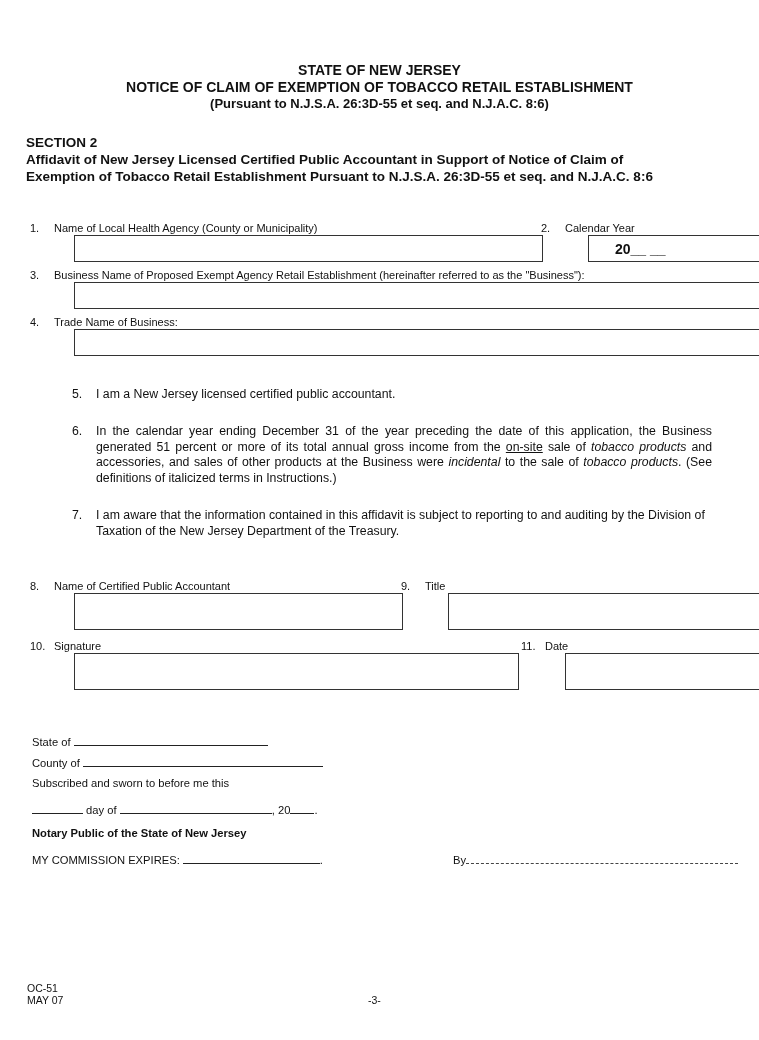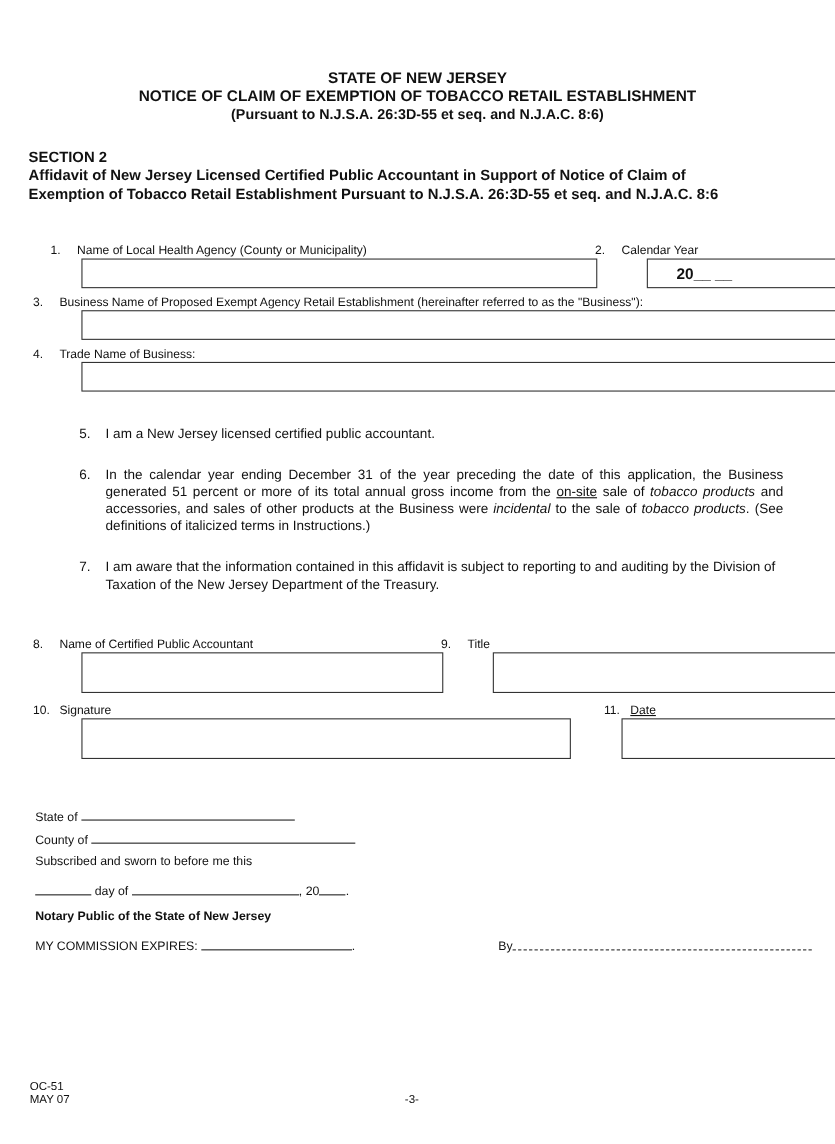--- a/index.html
+++ b/index.html
@@ -27,21 +27,21 @@
 <body>
 
 <div class="abs hdr h1">STATE OF NEW JERSEY</div>
 <div class="abs hdr h2">NOTICE OF CLAIM OF EXEMPTION OF TOBACCO RETAIL ESTABLISHMENT</div>
 <div class="abs hdr h3">(Pursuant to N.J.S.A. 26:3D-55 et seq. and N.J.A.C. 8:6)</div>
 
 <div class="abs sec" style="top:135px;">SECTION 2</div>
 <div class="abs sec" style="top:152px;">Affidavit of New Jersey Licensed Certified Public Accountant in Support of Notice of Claim of</div>
 <div class="abs sec" style="top:169px;">Exemption of Tobacco Retail Establishment Pursuant to N.J.S.A. 26:3D-55 et seq. and N.J.A.C. 8:6</div>
 
-<div class="abs label" style="left:30px; top:222px;margin-left:16px;">
+<div class="abs label" style="left:30px; top:222px;">
   <span class="num">1.</span><span>Name of Local Health Agency (County or Municipality)</span>
 </div>
 <div class="abs box" style="left:26px; top:235px; width:469px; height:27px;"></div>
 
 <div class="abs label" style="left:541px; top:222px;">
   <span class="num">2.</span><span>Calendar Year</span>
 </div>
 <div class="abs box year" style="left:540px; top:235px; width:188px; height:27px;">20__ __</div>
 
 <div class="abs label" style="left:30px; top:269px;">
@@ -77,21 +77,21 @@
 <div class="abs label" style="left:401px; top:580px;">
   <span class="num">9.</span><span>Title</span>
 </div>
 <div class="abs box" style="left:400px; top:593px; width:328px; height:37px;"></div>
 
 <div class="abs label" style="left:30px; top:640px;">
   <span class="num">10.</span><span>Signature</span>
 </div>
 <div class="abs box" style="left:26px; top:653px; width:445px; height:37px;"></div>
 
-<div class="abs label" style="left:549px; top:640px;text-decoration:underline;">
+<div class="abs label" style="left:521px; top:640px;">
   <span class="num">11.</span><span>Date</span>
 </div>
 <div class="abs box" style="left:517px; top:653px; width:211px; height:37px;"></div>
 
 <div class="abs notary" style="top:735px;">
   <span>State of</span>
   <span class="u" style="width:194px;"></span>
 </div>
 <div class="abs notary" style="top:756px;">
   <span>County of</span>

